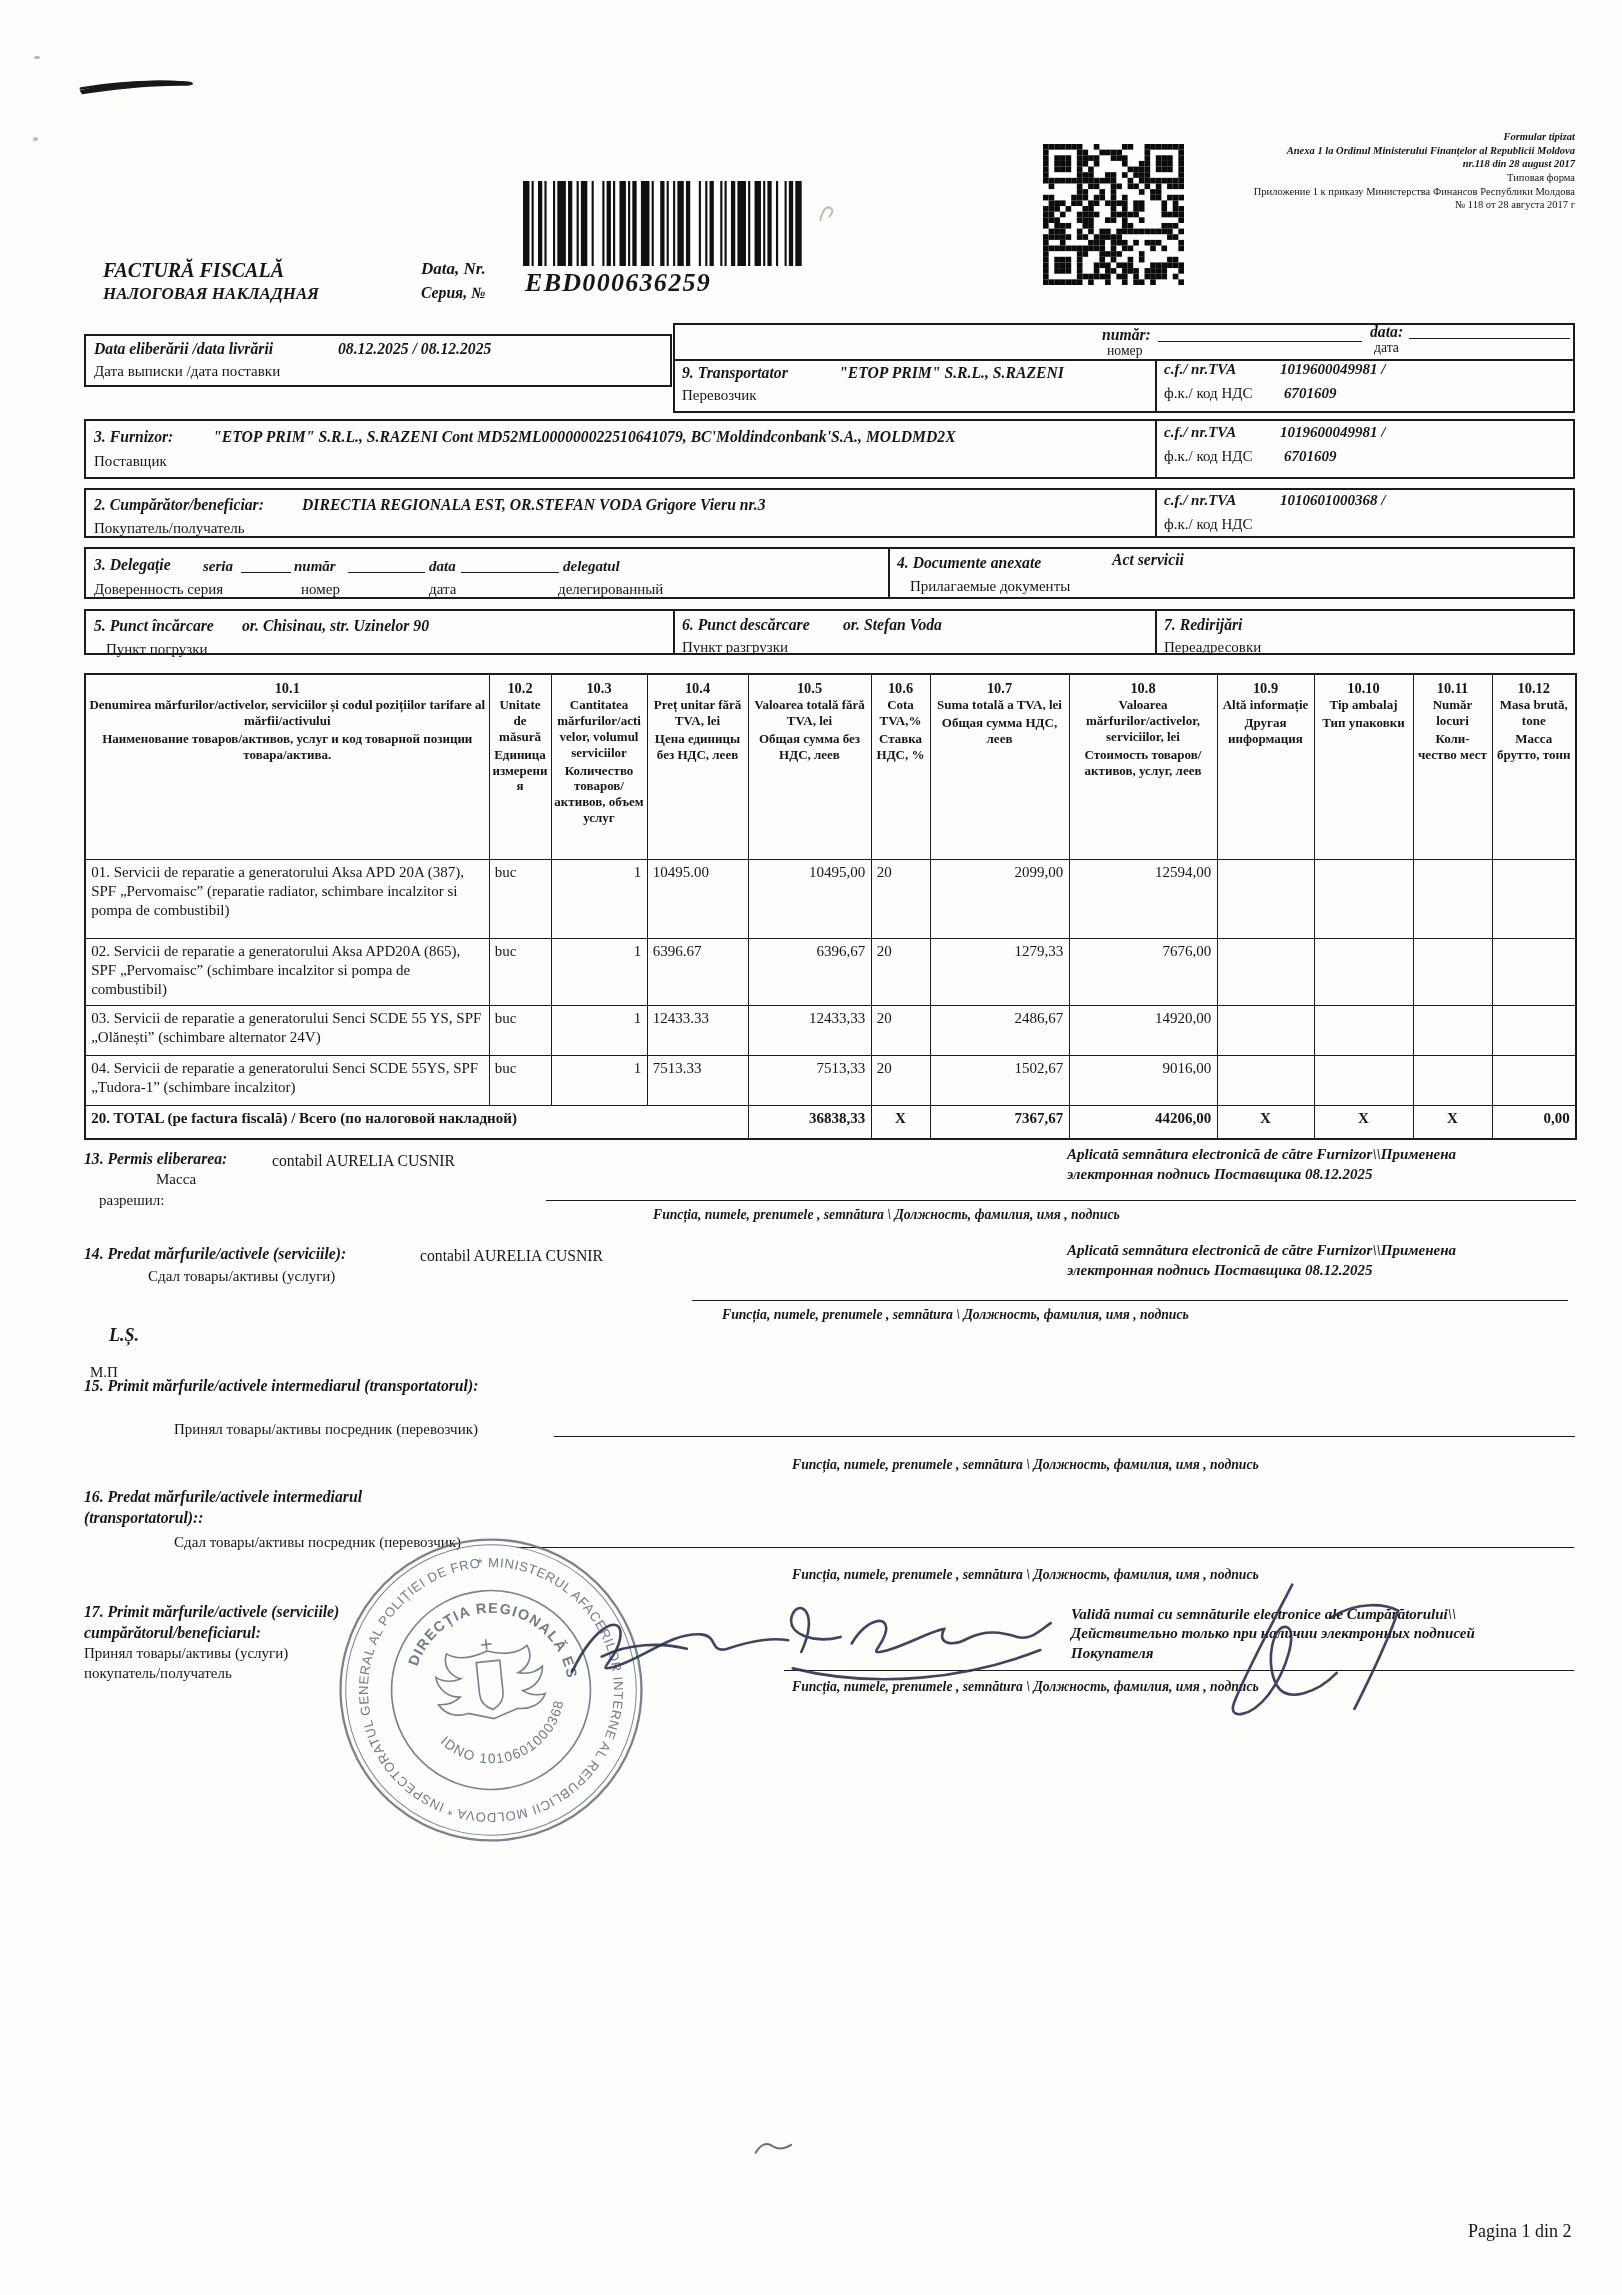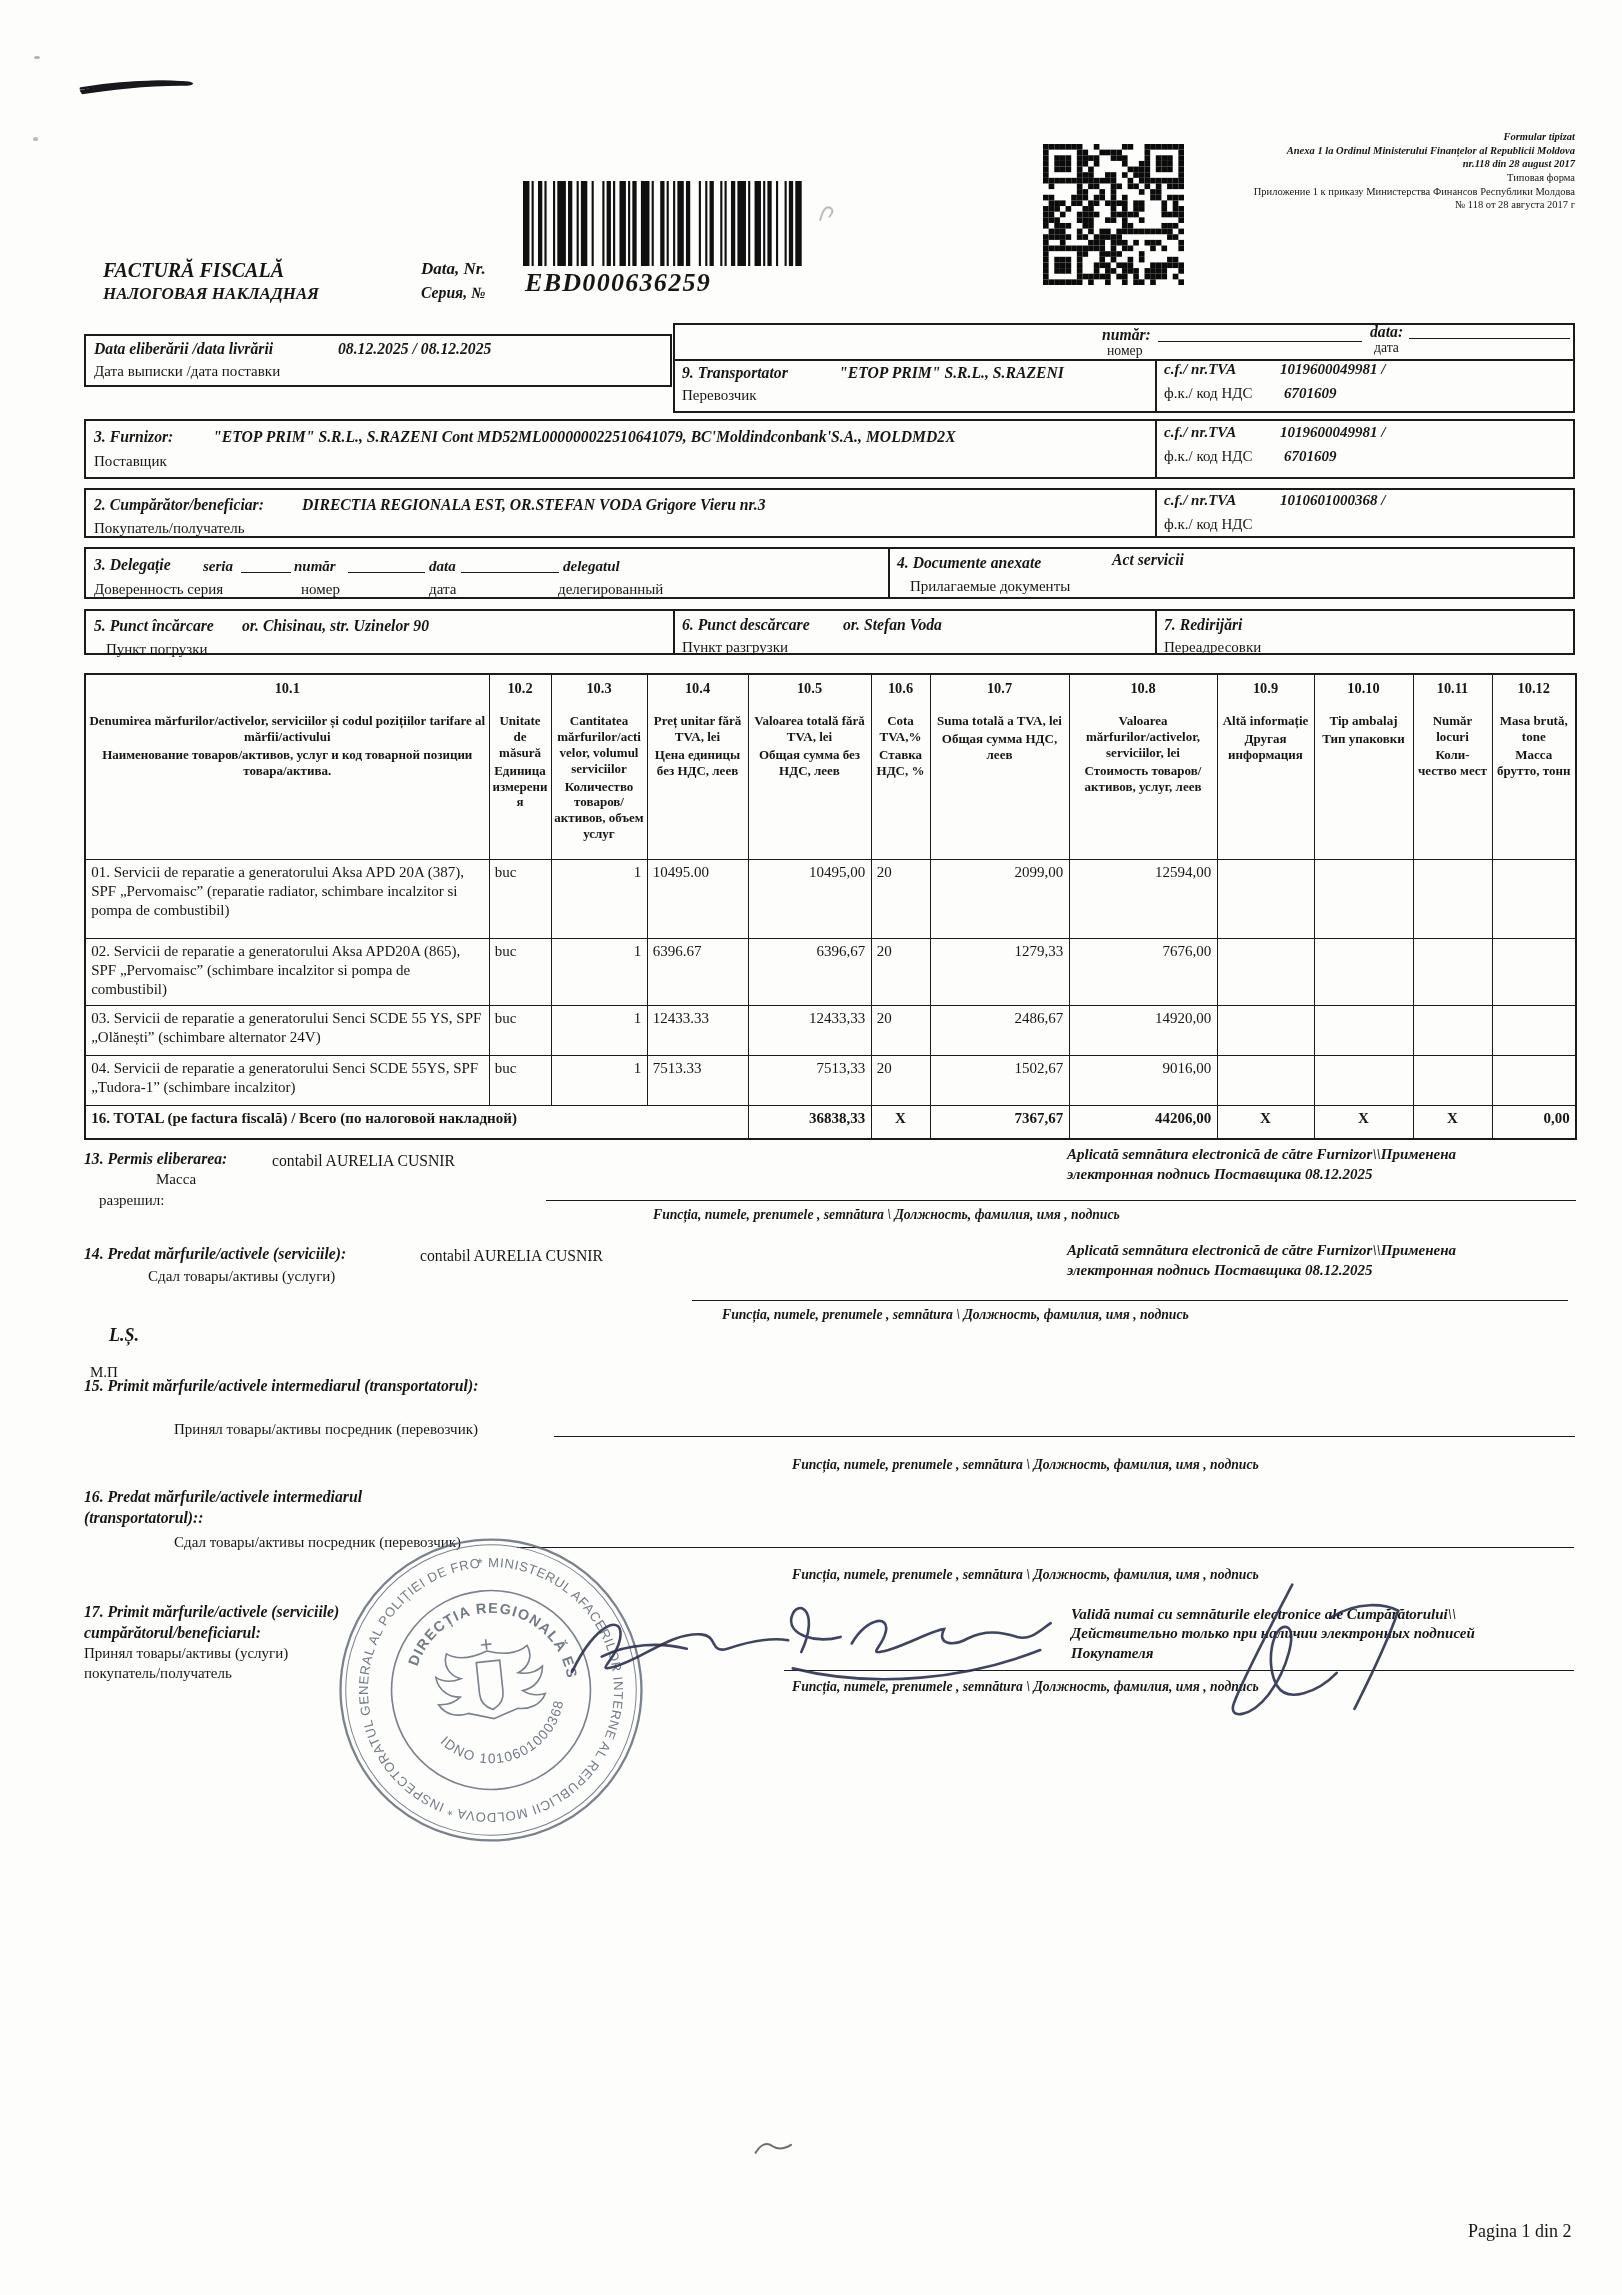--- a/index.html
+++ b/index.html
@@ -25,21 +25,21 @@
   .vline { border-left:2px solid #1b1b1b; width:0; }
   .hline { border-top:2px solid #1b1b1b; height:0; }
   .uline { border-bottom:1.3px solid #1b1b1b; }
   .rt { text-align:right; }
 
   #items { position:absolute; left:84px; top:673px; width:1491px;
     border-collapse:collapse; table-layout:fixed; border:2px solid #1b1b1b; }
   #items th, #items td { border:1.3px solid #1b1b1b; vertical-align:top; }
   #items th { padding:5.2px 2.6px; text-align:center; }
   .hnum { font-weight:bold; font-size:14.4px; }
-  .hro  { font-weight:bold; font-size:13px; line-height:1.22; margin-top:16px; overflow-wrap:anywhere; }
+  .hro  { font-weight:bold; font-size:13px; line-height:1.22; margin-top:0; overflow-wrap:anywhere; }
   .hru  { font-size:13px; line-height:1.22; margin-top:2px; overflow-wrap:anywhere; }
   #items td { font-size:15px; line-height:1.28; padding:3.3px 5.2px; }
   td.name  { text-align:left; }
   td.unit  { text-align:left; }
   td.qty   { text-align:right; }
   td.price { text-align:left; }
   td.num   { text-align:right; }
   td.rate  { text-align:left; }
   td.cen   { text-align:center; }
   .trow td { font-weight:bold; }
@@ -670,21 +670,21 @@
         <td class="num">7513,33</td>
         <td class="rate">20</td>
         <td class="num">1502,67</td>
         <td class="num">9016,00</td>
         <td></td>
           <td></td>
           <td></td>
           <td></td>
       </tr>
       <tr class="trow" style="height:34px">
-        <td colspan="4" class="name">16. TOTAL (pe factura fiscală) / Всего (по налоговой накладной)</td>
+        <td colspan="4" class="name">20. TOTAL (pe factura fiscală) / Всего (по налоговой накладной)</td>
         <td class="num">36838,33</td>
         <td class="cen">X</td>
         <td class="num">7367,67</td>
         <td class="num">44206,00</td>
         <td class="cen">X</td>
         <td class="cen">X</td>
         <td class="cen">X</td>
         <td class="num">0,00</td>
       </tr>
     </tbody>

